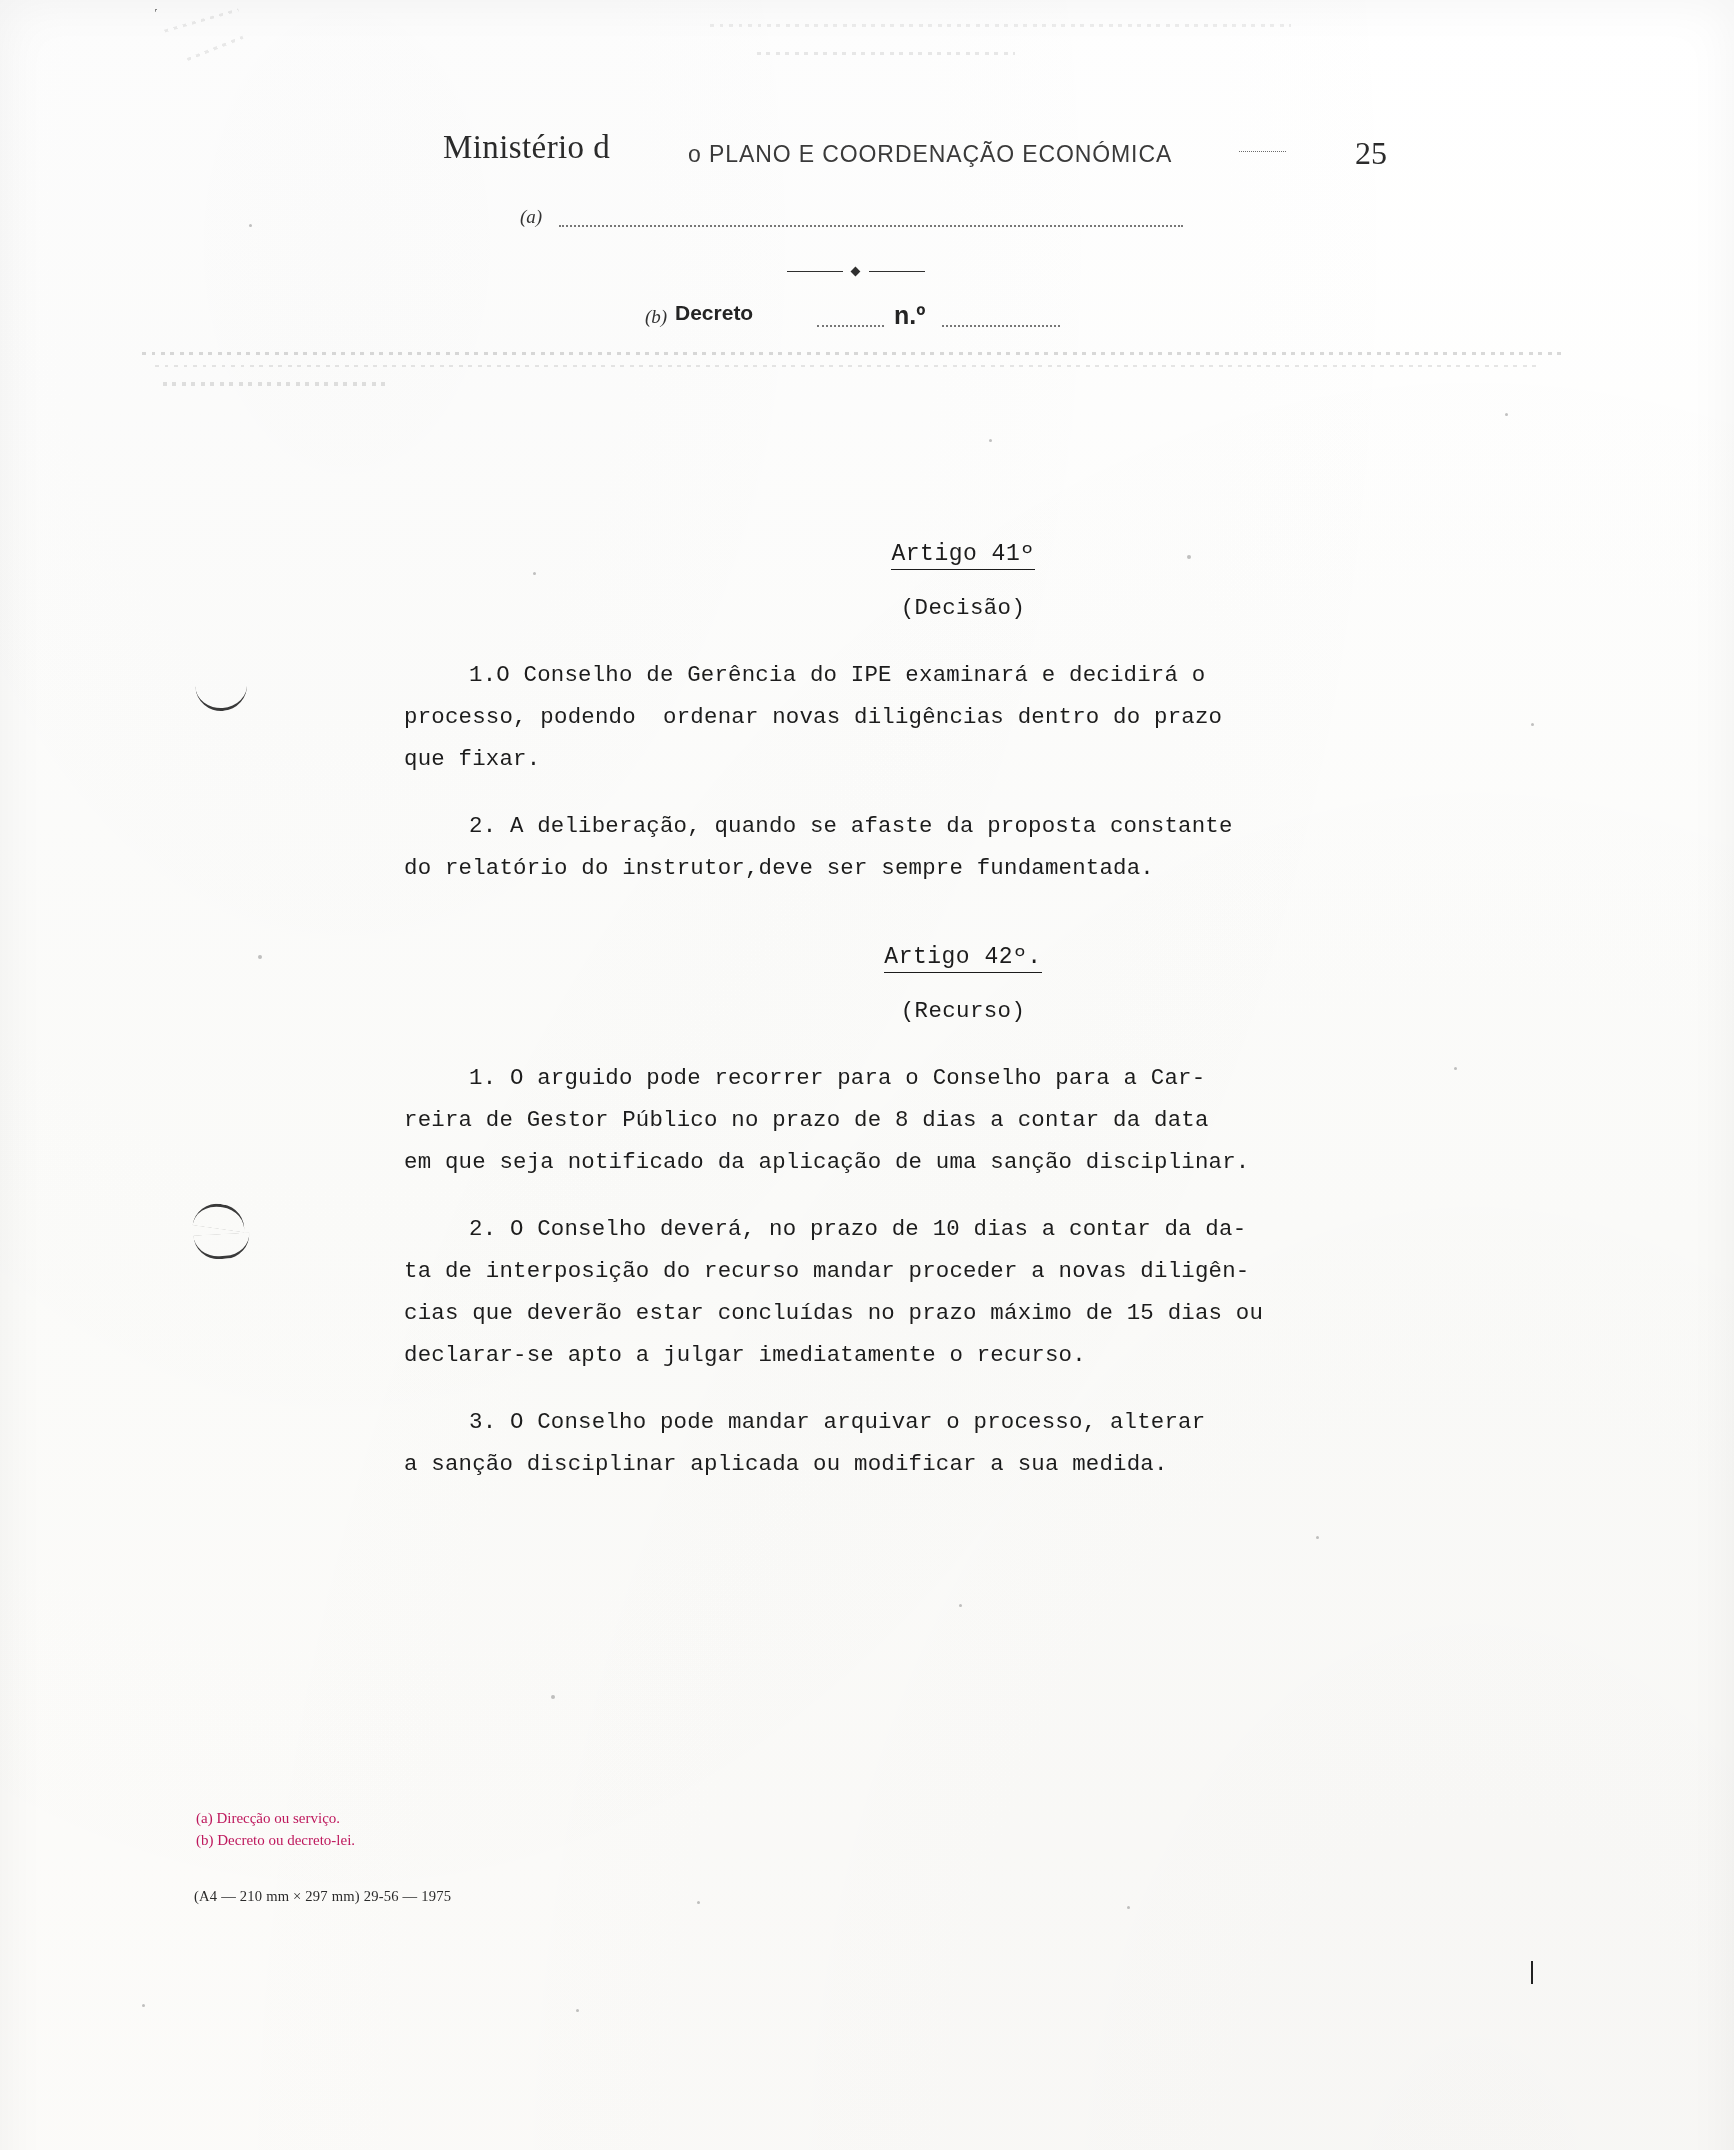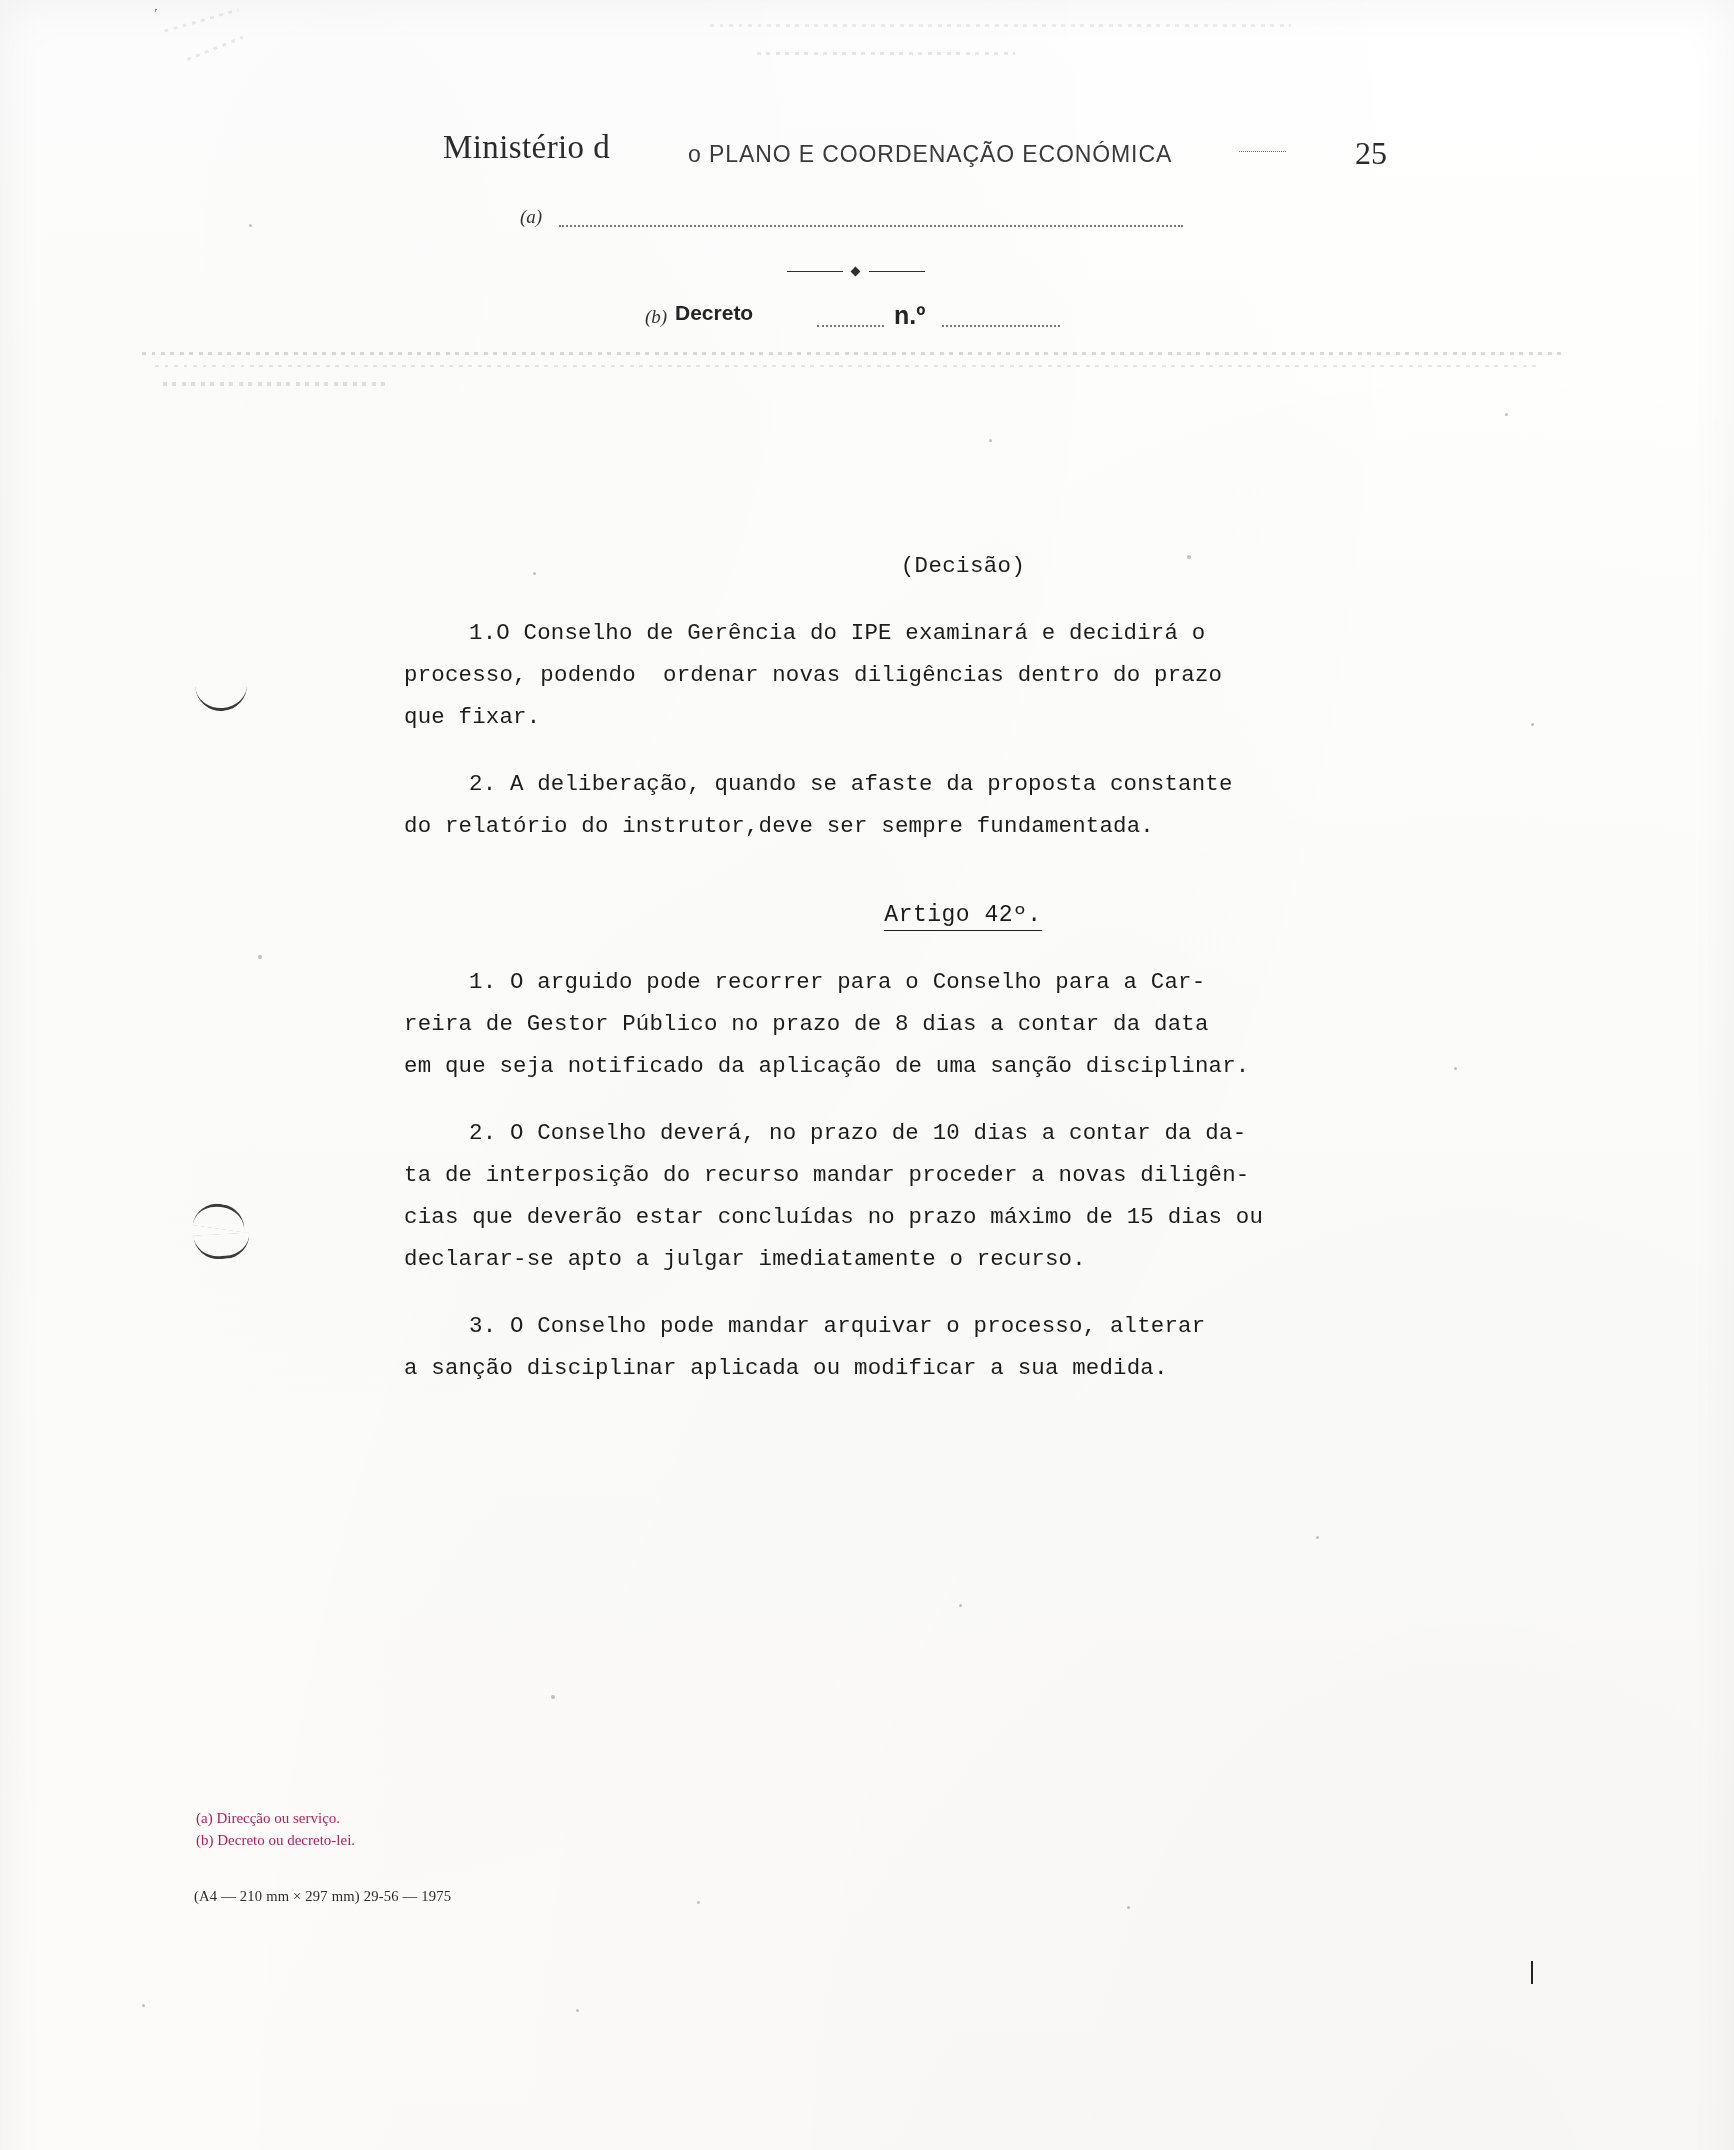--- a/index.html
+++ b/index.html
@@ -343,31 +343,35 @@
   <div class="smudge smudge-top-3"></div>
   <div class="smudge smudge-corner"></div>
   <div class="scan-mark-tl"></div>
 
   <div class="pencil pencil-1"></div>
   <div class="pencil pencil-2"></div>
   <div class="pencil pencil-3"></div>
 
   <div class="body">
 
+    <div class="art-title">
+      <span>Artigo 41º</span>
+    </div>
     <div class="art-sub">(Decisão)</div>
 
     <p class="para">1.O Conselho de Gerência do IPE examinará e decidirá o
 processo, podendo  ordenar novas diligências dentro do prazo
 que fixar.</p>
     <p class="para">2. A deliberação, quando se afaste da proposta constante
 do relatório do instrutor,deve ser sempre fundamentada.</p>
 
     <div class="art-title second">
       <span>Artigo 42º.</span>
     </div>
+    <div class="art-sub">(Recurso)</div>
 
     <p class="para">1. O arguido pode recorrer para o Conselho para a Car-
 reira de Gestor Público no prazo de 8 dias a contar da data
 em que seja notificado da aplicação de uma sanção disciplinar.</p>
     <p class="para">2. O Conselho deverá, no prazo de 10 dias a contar da da-
 ta de interposição do recurso mandar proceder a novas diligên-
 cias que deverão estar concluídas no prazo máximo de 15 dias ou
 declarar-se apto a julgar imediatamente o recurso.</p>
     <p class="para">3. O Conselho pode mandar arquivar o processo, alterar
 a sanção disciplinar aplicada ou modificar a sua medida.</p>

